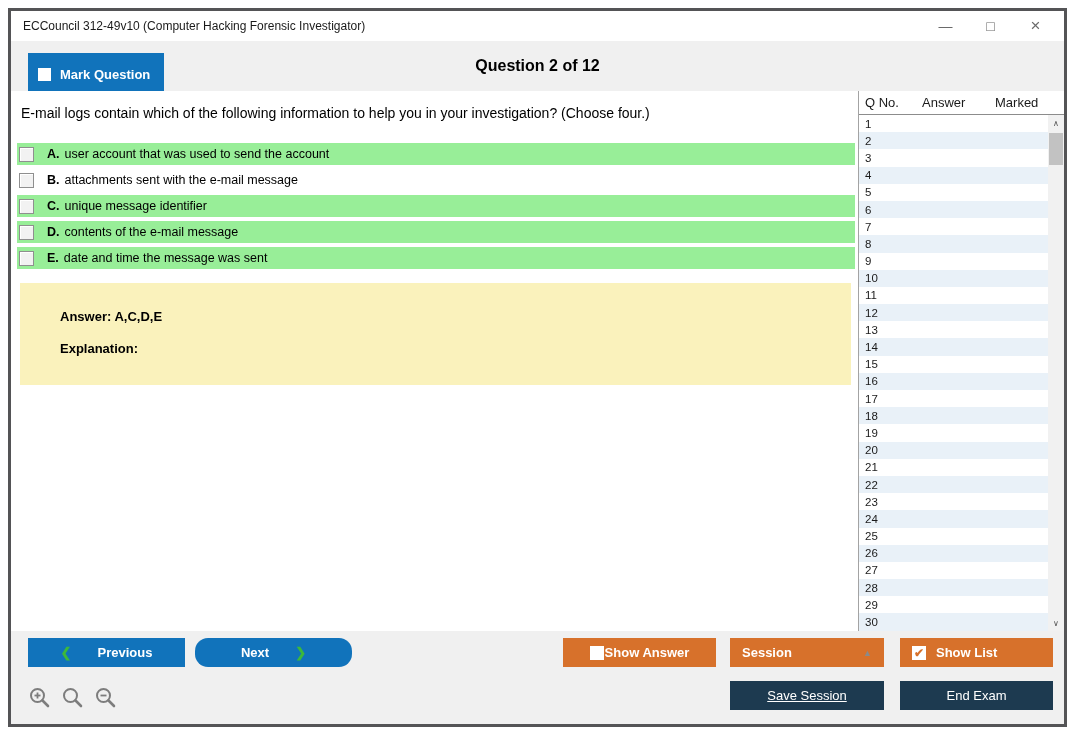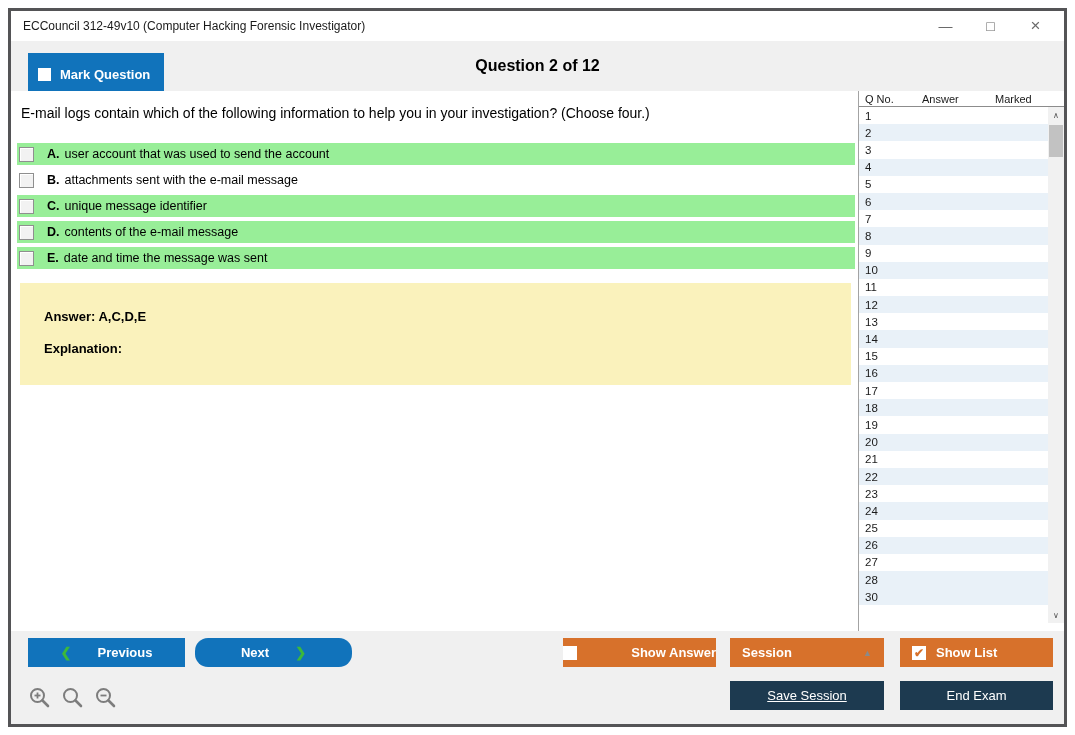--- a/index.html
+++ b/index.html
@@ -34,47 +34,47 @@
   }
   .option-row.highlighted { background:var(--opt-green); }
   .opt-checkbox {
     width:15px; height:15px; margin-left:2px; background:#f2f2f2;
     border:1px solid #8f8f8f; box-shadow:inset 1px 1px 0 #ffffff; flex:none;
   }
   .opt-letter { font-size:12.5px; font-weight:bold; color:#000; margin-left:13px; }
   .opt-text { font-size:12.5px; color:#000; margin-left:5px; }
   .answer-box {
     margin:14px 0 0 9px; width:831px; height:102px;
-    background:var(--yellow); padding:26px 0 0 24px;
+    background:var(--yellow); padding:26px 0 0 40px;
   }
   .answer-line { font-size:13px; font-weight:bold; color:#000; }
   .explanation-line { font-size:13px; font-weight:bold; color:#000; margin-top:17px; }
   
   .sidebar { position:absolute; left:847px; top:0; width:206px; height:540px; border-left:1px solid #a3a3a3; background:#fff; }
   .sb-header {
-    height:16px; display:grid; grid-template-columns:57px 73px auto;
+    height:24px; display:grid; grid-template-columns:57px 73px auto;
     align-items:center; padding-left:6px; border-bottom:1px solid #8c8c8c;
-    font-size:11px; color:#1a1a1a;
+    font-size:13px; color:#1a1a1a;
   }
   .sb-list { position:relative; height:516px; overflow:hidden; }
   .sb-rows { margin-right:16px; }
   .sb-row { height:17.2px; display:grid; grid-template-columns:57px 73px auto; align-items:center; padding-left:6px; font-size:11.5px; color:#1a1a1a; cursor:pointer; }
   .sb-row.alt { background:var(--alt-row); }
   .sb-scrollbar { position:absolute; right:0; top:0; bottom:0; width:16px; background:#f1f1f1; }
   .sb-arrow { position:absolute; left:0; width:16px; height:16px; display:flex; align-items:center; justify-content:center; font-size:8px; color:#505050; cursor:pointer; }
   .sb-arrow.up { top:0; }
   .sb-arrow.down { bottom:0; }
   .sb-thumb { position:absolute; left:1px; top:18px; width:14px; height:32px; background:#c2c2c2; cursor:pointer; }
   
   .footer { position:relative; height:93px; background:#f0f0f0; }
   .btn { position:absolute; height:29px; border:none; cursor:pointer; font-family:inherit; font-size:13px; font-weight:bold; color:#fff; display:flex; align-items:center; }
   .btn-prev { left:17px; top:7px; width:157px; background:var(--blue); justify-content:center; gap:26px; }
   .btn-next { left:184px; top:7px; width:157px; background:var(--blue); justify-content:center; gap:26px;border-radius:13px; }
   .chevron { color:var(--chevron-green); font-size:13px; font-weight:bold; }
-  .btn-show-answer { left:552px; top:7px; width:153px; background:var(--orange); justify-content:space-between; gap:1px; }
+  .btn-show-answer { left:552px; top:7px; width:153px; background:var(--orange); justify-content:center; gap:1px; }
   .btn-review { left:719px; top:7px; width:154px; background:var(--orange); padding:0 12px; justify-content:space-between; }
   .btn-show-list { left:889px; top:7px; width:153px; background:var(--orange); padding-left:12px; gap:10px; }
   .btn-save { left:719px; top:50px; width:154px; background:var(--navy); justify-content:center; font-weight:normal;text-decoration:underline; }
   .btn-end { left:889px; top:50px; width:153px; background:var(--navy); justify-content:center; font-weight:normal; }
   .white-checkbox { width:14px; height:14px; background:#fff; flex:none; display:flex; align-items:center; justify-content:center; }
   .check-glyph { color:var(--orange); font-size:12px; font-weight:bold; line-height:1; }
   .caret { color:#8a8a8a; font-size:9px; }
   .zoom-tools { position:absolute; left:17px; top:55px; display:flex; gap:9px; }
   .zoom-tools svg { cursor:pointer; }
 </style>
@@ -309,20 +309,25 @@
     <span></span>
     <span></span>
   </div>
 
   <div class="sb-row alt">
     <span>28</span>
     <span></span>
     <span></span>
   </div>
 
+  <div class="sb-row">
+    <span>29</span>
+    <span></span>
+    <span></span>
+  </div>
 
   <div class="sb-row alt">
     <span>30</span>
     <span></span>
     <span></span>
   </div>
 </div>
         <div class="sb-scrollbar">
           <span class="sb-arrow up">∧</span>
           <span class="sb-thumb"></span>

